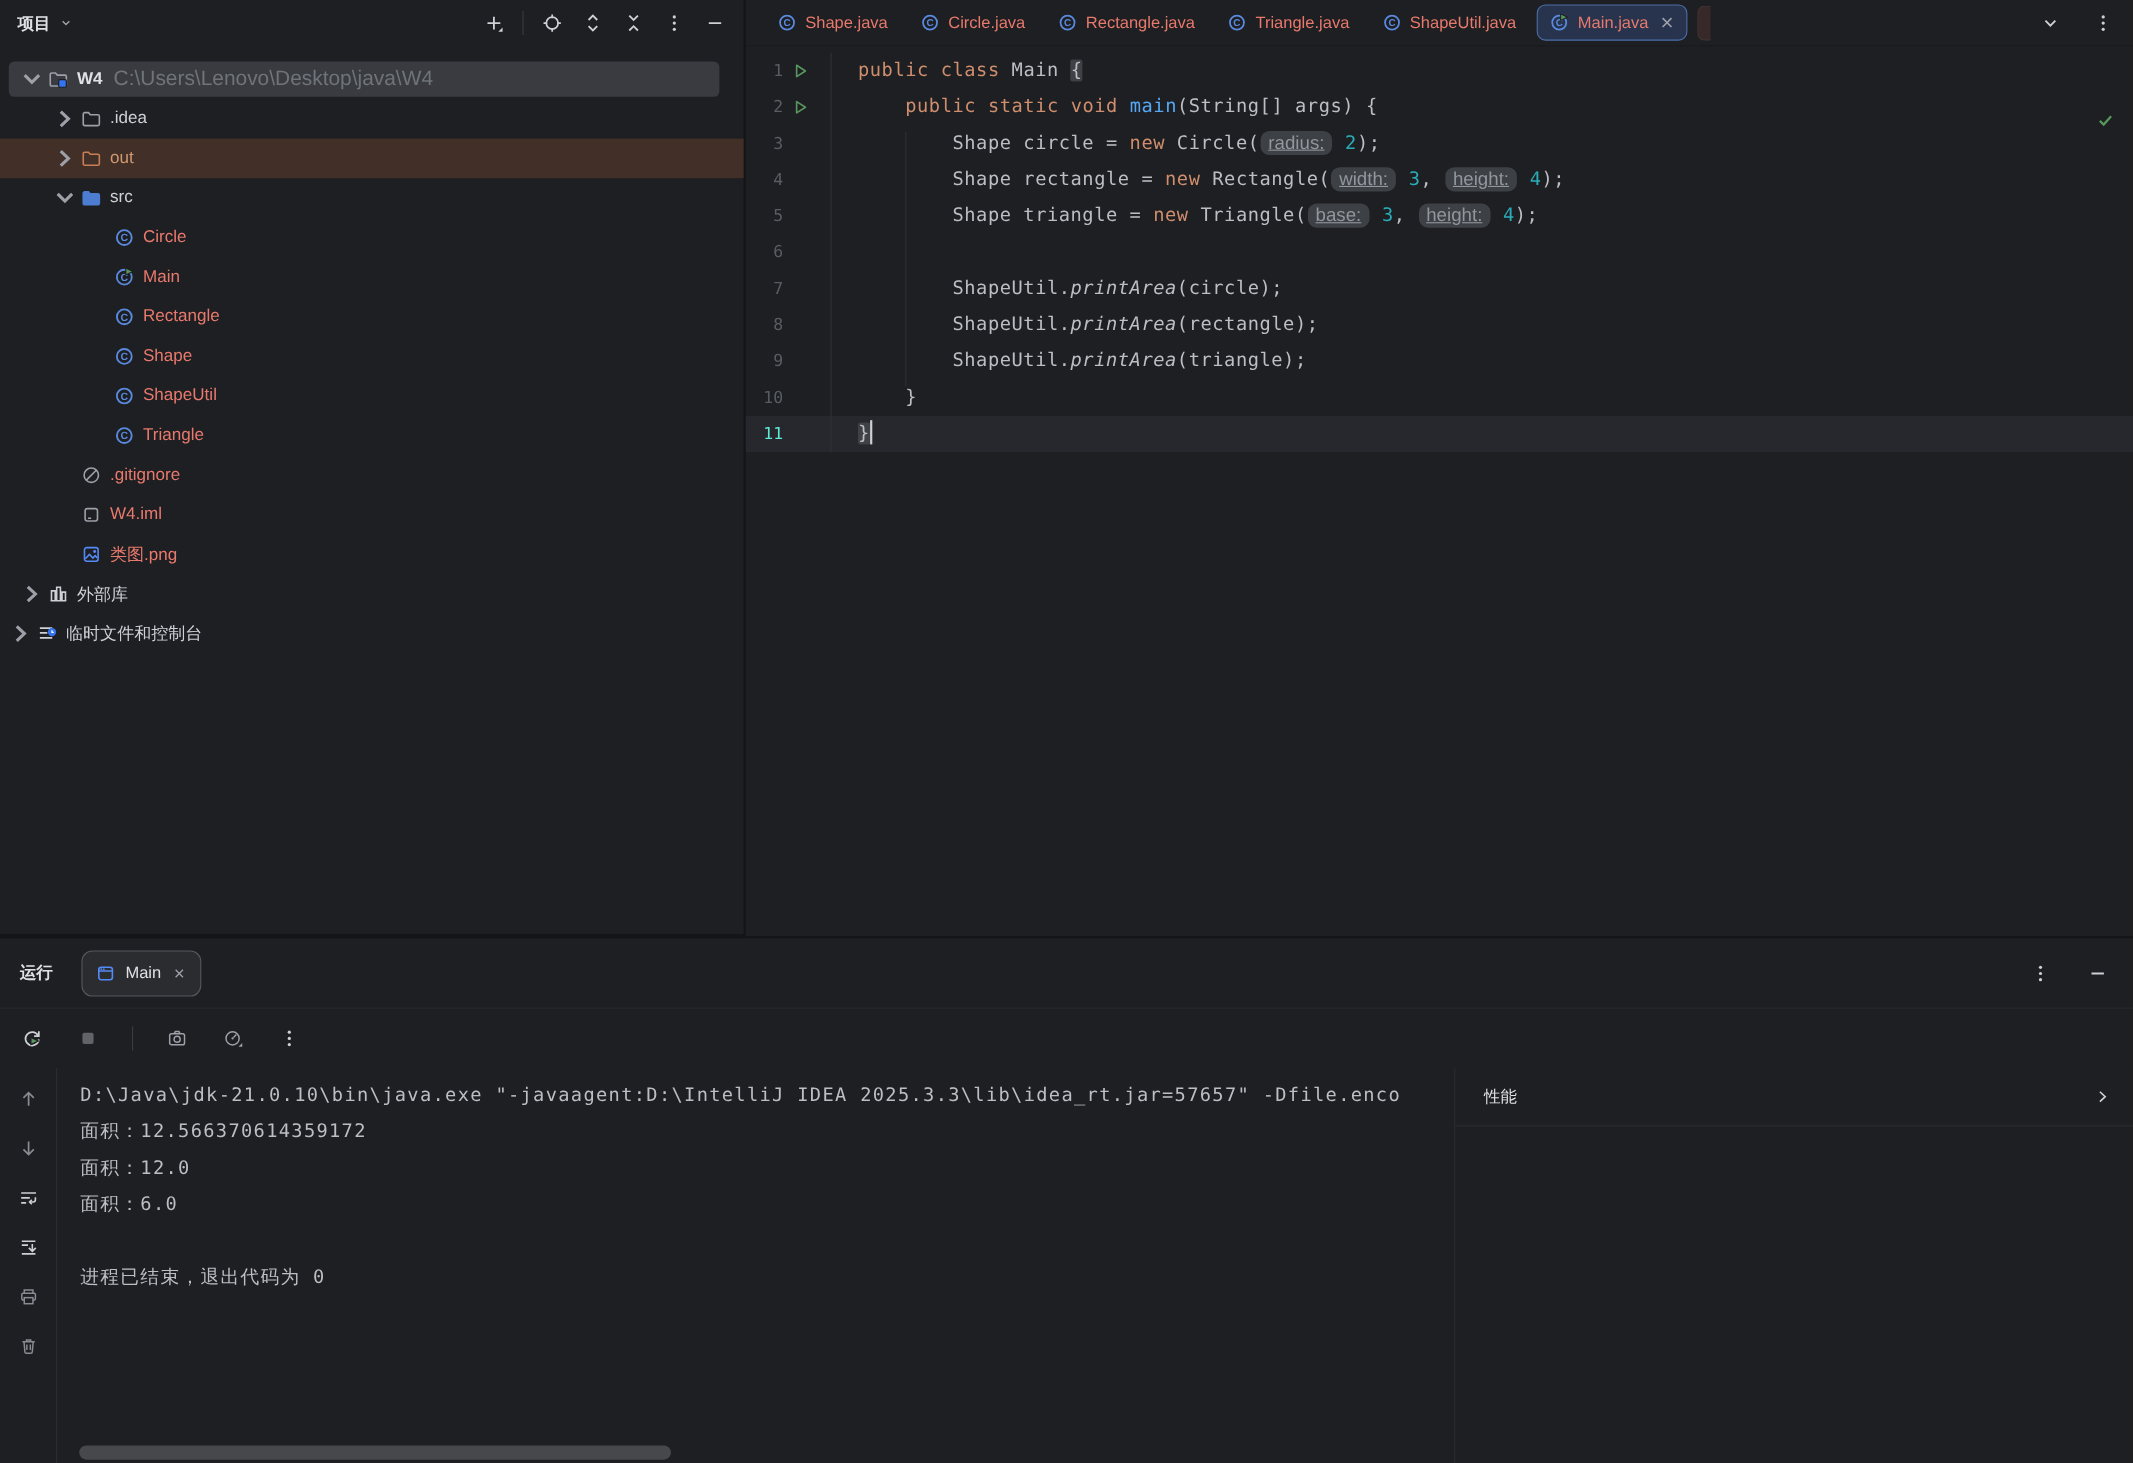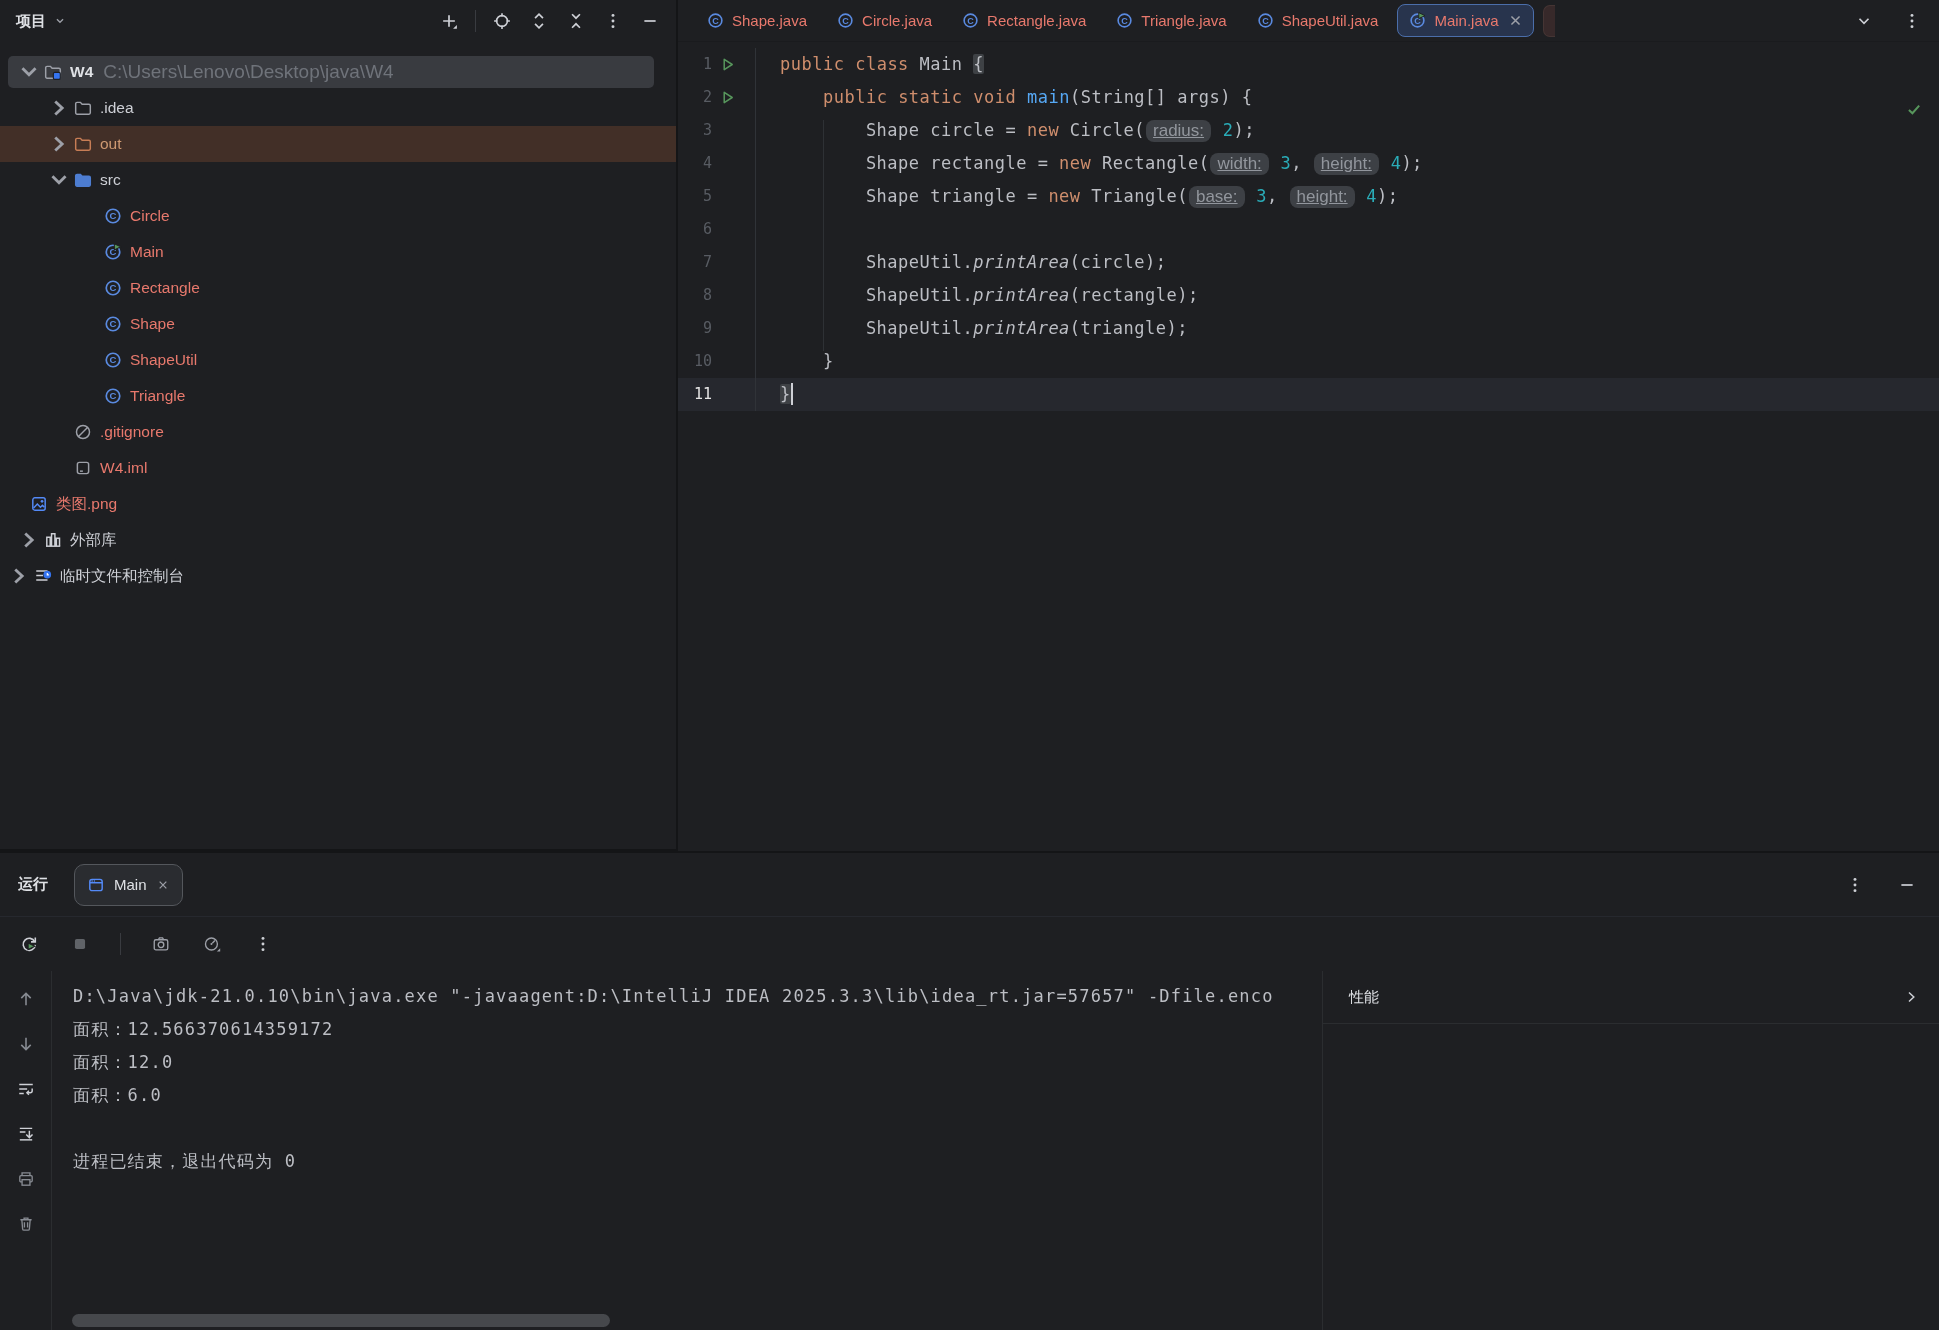--- a/index.html
+++ b/index.html
@@ -42,21 +42,21 @@
   .tab-sliver{width:11px;height:30px;background:#37292a;border:1px solid #453534;border-right:none;
      border-radius:7px 0 0 7px;margin-left:5px;}
   .tab-actions{position:absolute;right:13px;top:0;height:41px;display:flex;align-items:center;gap:20px;}
   .editor-body{position:relative;padding-top:6px;}
   .cl{display:flex;height:33px;line-height:33px;font-family:"DejaVu Sans Mono",monospace;font-size:17px;letter-spacing:0.5px;}
   .cl .ln{width:34px;text-align:right;color:#585c63;font-size:15px;letter-spacing:0;flex:none;}
   .cl .runslot{width:30px;display:flex;align-items:center;justify-content:center;flex:none;}
   .cl .runslot svg{width:15px;height:15px;}
   .cl .codecell{flex:1;margin-left:13px;border-left:1px solid #303338;padding-left:24px;white-space:pre;color:#bcbec4;}
   .cl.current{background:#26282e;}
-  .cl.current .ln{color:#e5e5e5;}
+  .cl.current .ln{color:#5eead4;}
   .tk-k{color:#cf8e6d;}
   .tk-m{color:#56a8f5;}
   .tk-n{color:#2aacb8;}
   .tk-i{font-style:italic;}
   .tk-b{background:#3e4145;border-radius:2px;}
   .chip{display:inline-block;background:#3d4045;color:#92969d;border-radius:8px;padding:0 7px;
      font-size:17px;line-height:22px;font-family:"Liberation Sans",sans-serif;letter-spacing:0;
      vertical-align:middle;margin:0 1px;text-decoration:underline;}
   .caret{display:inline-block;width:2px;height:22px;background:#ced0d6;vertical-align:middle;margin-top:-3px;}
   #guide{position:absolute;left:145px;top:78px;width:1px;height:231px;background:#2e3135;}
@@ -284,21 +284,21 @@
         <div class="trow  " style="padding-left:44px">
           <span class="chev"></span>
           <span class="tico ic">
             <svg viewBox="0 0 16 16" xmlns="http://www.w3.org/2000/svg">
               <rect x="3" y="3" width="10" height="10" rx="1.8" fill="none" stroke="#9da0a8" stroke-width="1.3"></rect>
               <path d="M5.3 10.8h2.6" stroke="#9da0a8" stroke-width="1.3"></path>
             </svg>
           </span>
           <span class="t-file">W4.iml</span>
         </div>
-        <div class="trow  " style="">
+        <div class="trow  " style="padding-left:44px">
           <span class="chev"></span>
           <span class="tico ic">
             <svg viewBox="0 0 16 16" xmlns="http://www.w3.org/2000/svg">
               <rect x="2.5" y="2.5" width="11" height="11" rx="1.8" fill="none" stroke="#548af7" stroke-width="1.3"></rect>
               <circle cx="10.7" cy="5.6" r="1.2" fill="#548af7"></circle>
               <path d="M3.2 11.5l3.3-3.5 2.8 2.9 1.8-1.8 1.7 1.7" fill="none" stroke="#548af7" stroke-width="1.3"></path>
             </svg>
           </span>
           <span class="t-file">类图.png</span>
         </div>

